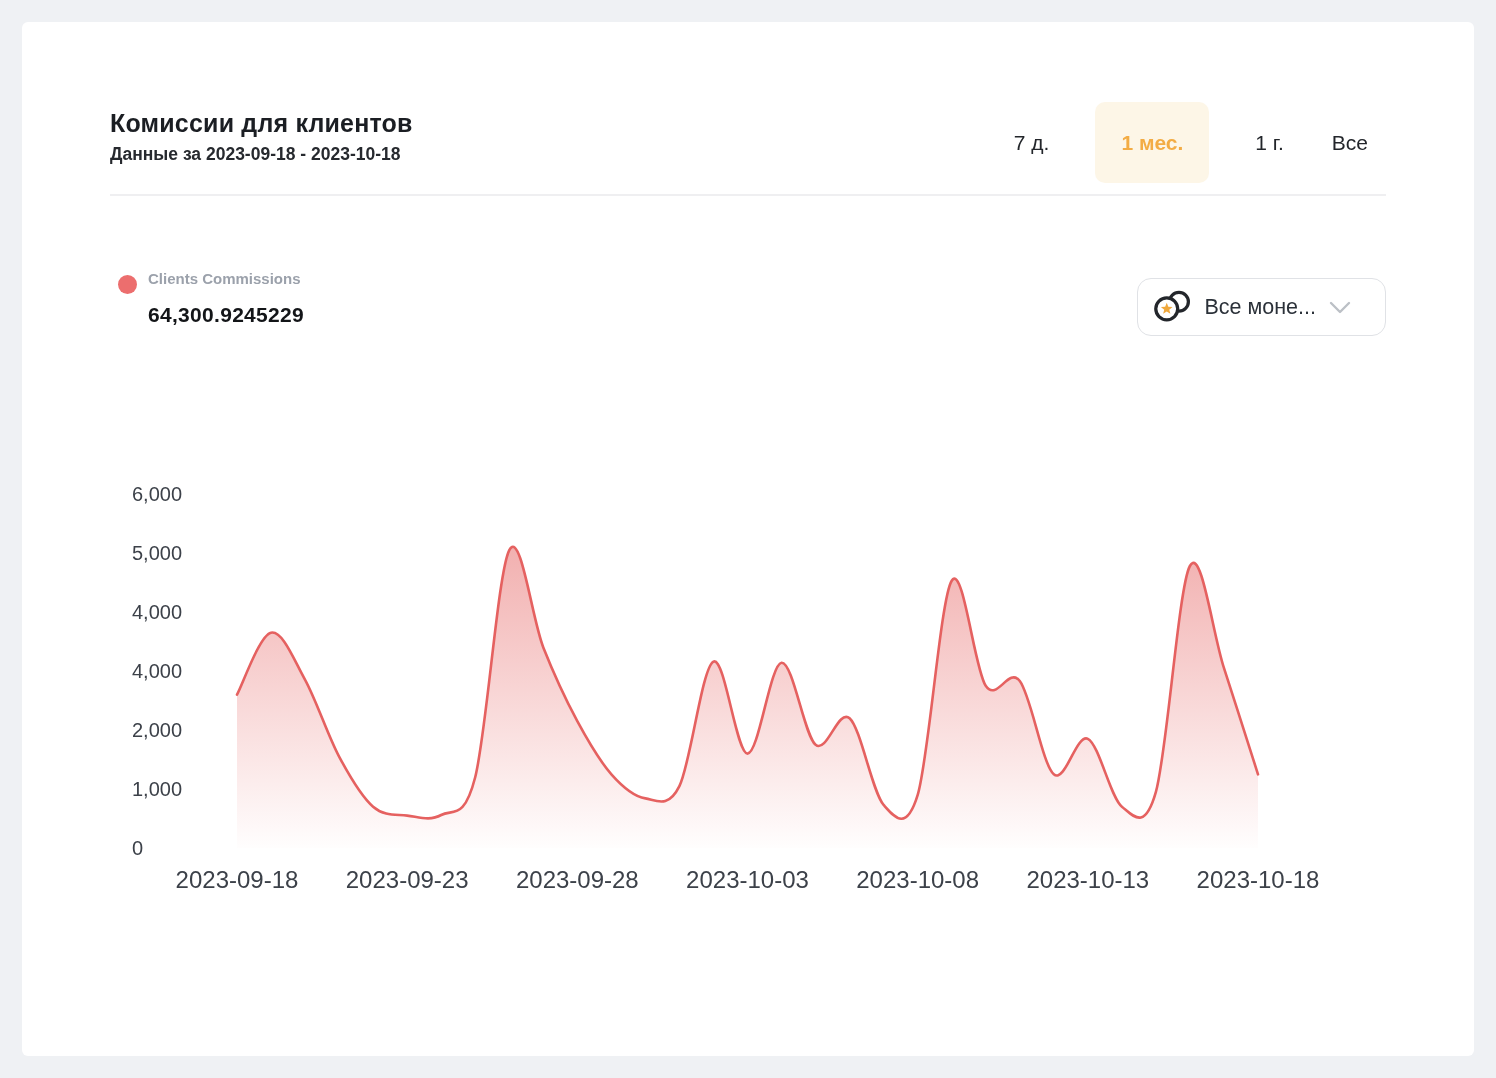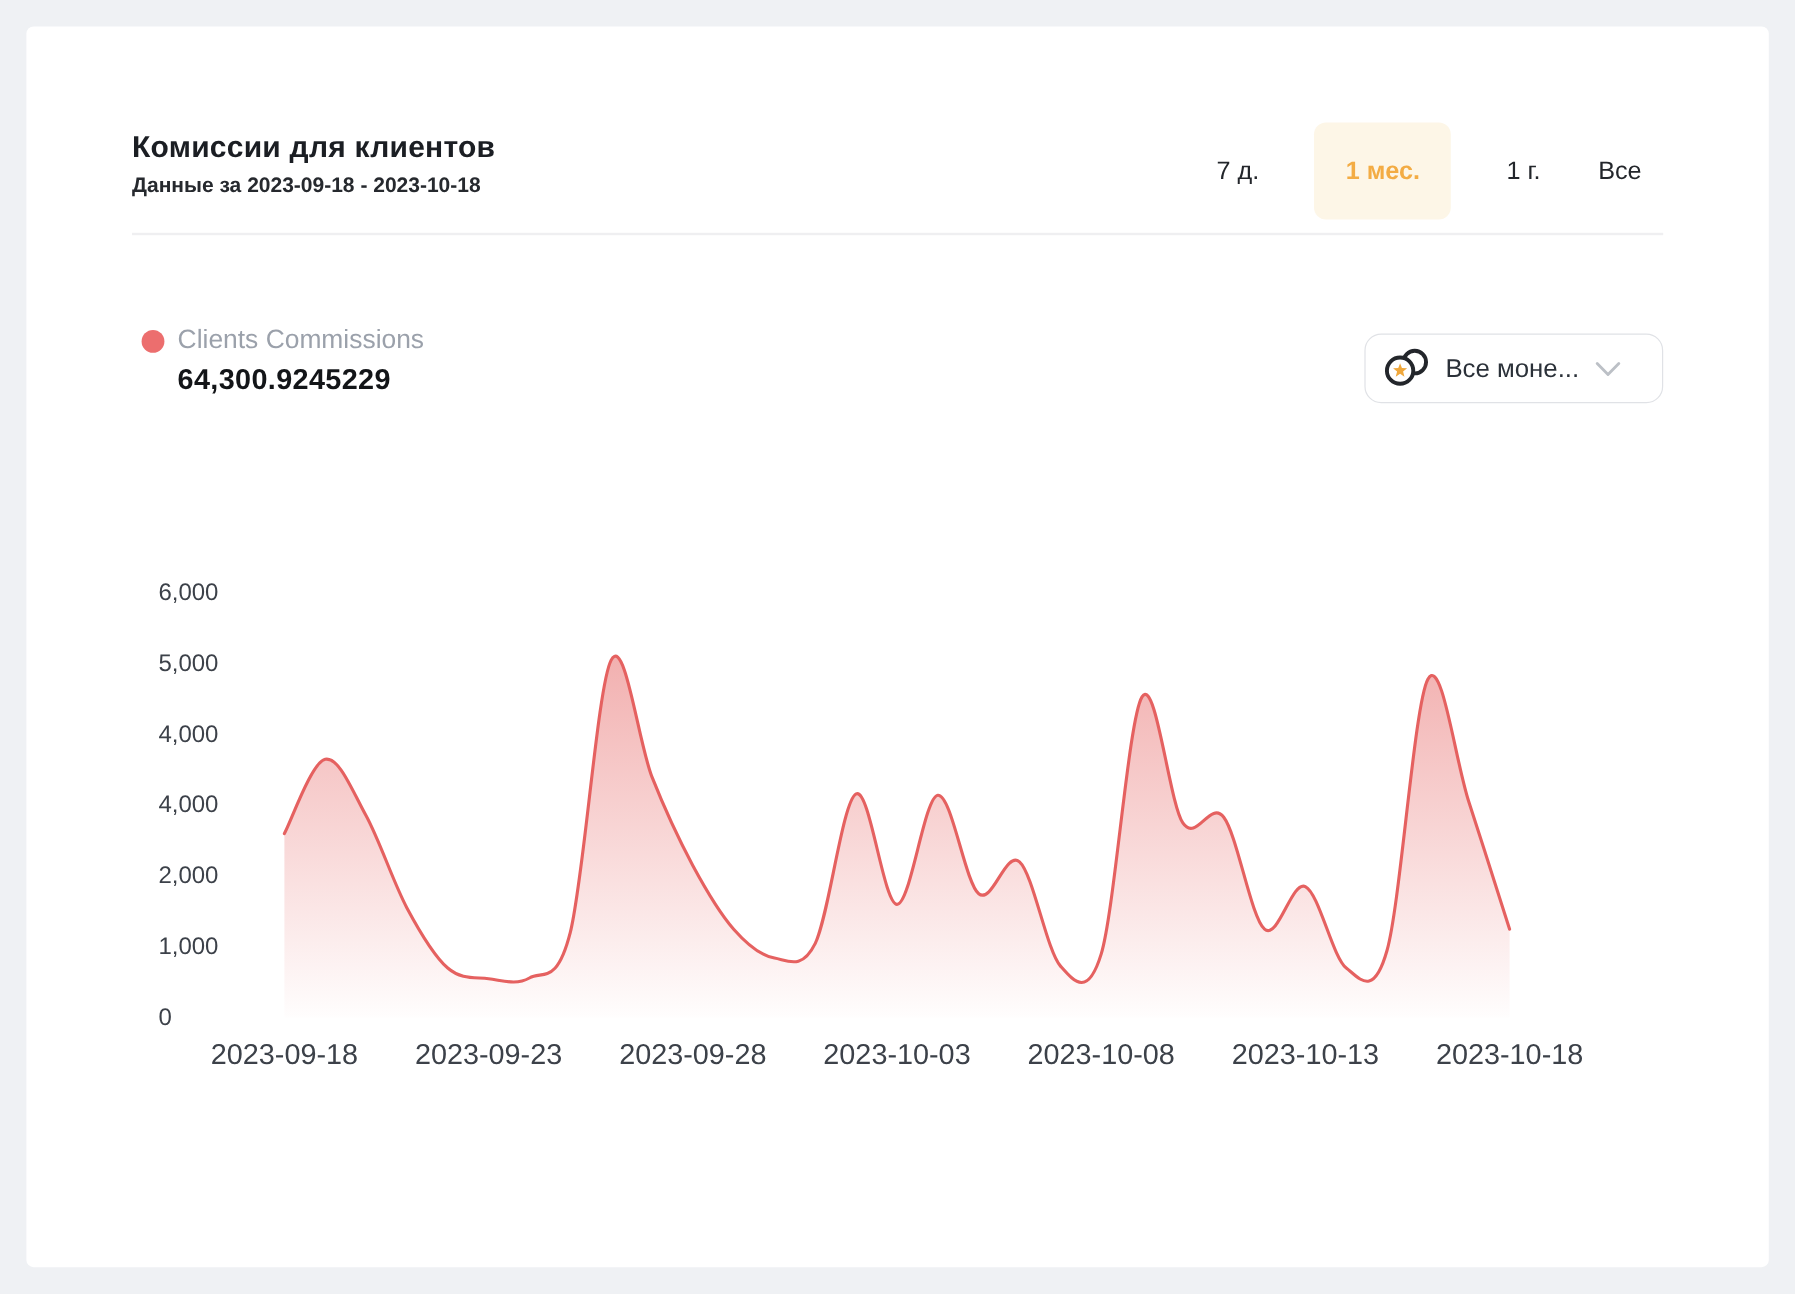--- a/index.html
+++ b/index.html
@@ -39,25 +39,25 @@
   .divider{
     position:absolute;left:88px;right:88px;top:172px;
     height:2px;background:#efeff1;
   }
   .legend-dot{
     position:absolute;left:96px;top:253px;
     width:19px;height:19px;border-radius:50%;
   }
   .legend-label{
     position:absolute;left:126px;top:248px;
-    font-size:22px;font-weight:400;color:#9ba1ab;
+    font-size:15px;font-weight:700;color:#9ba1ab;
   }
   .legend-value{
     position:absolute;left:126px;top:281px;
-    font-size:24px;font-weight:700;color:#131518;letter-spacing:.3px;
+    font-size:21px;font-weight:700;color:#131518;letter-spacing:.3px;
   }
   .coin-dropdown{
     position:absolute;right:88px;top:256px;
     height:58px;box-sizing:border-box;
     display:flex;align-items:center;gap:13px;
     background:#fff;border:1.5px solid #e0e2e6;border-radius:14px;
     padding:0 34px 0 15px;cursor:pointer;
     font-family:inherit;font-size:21.5px;color:#2b3139;
   }
   .coin-dropdown .dd-label{white-space:nowrap;}

